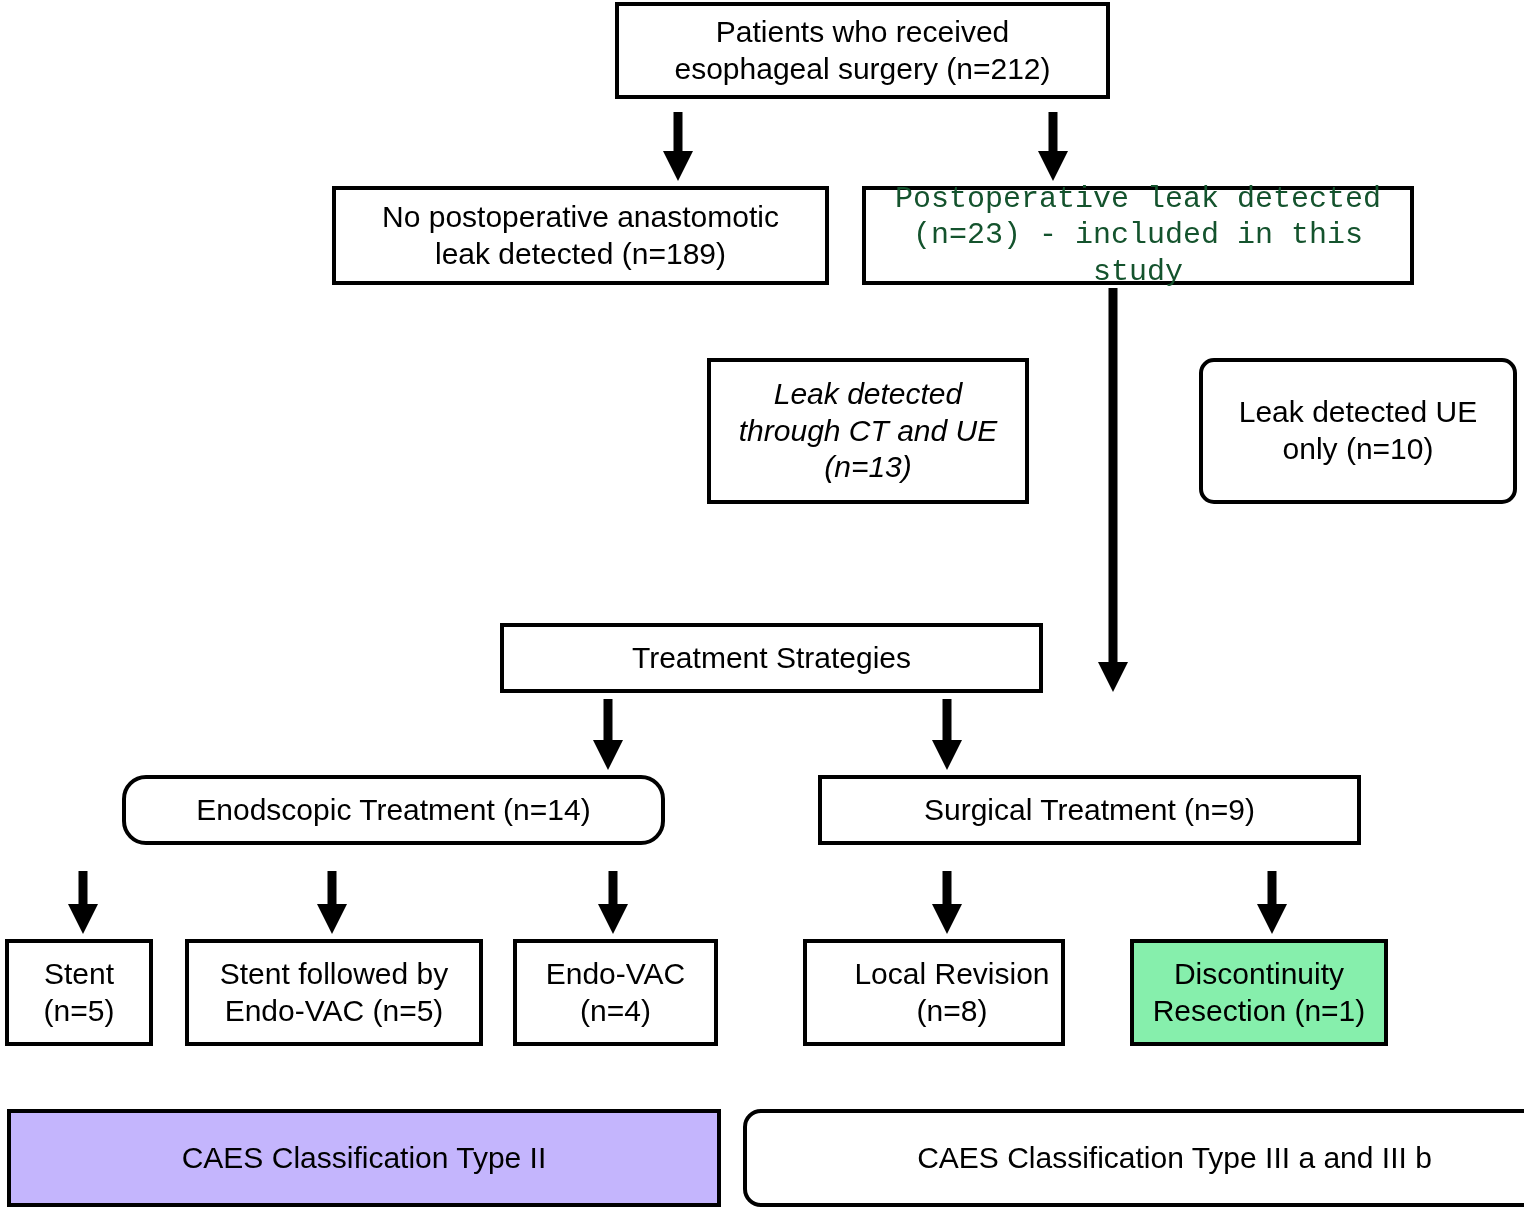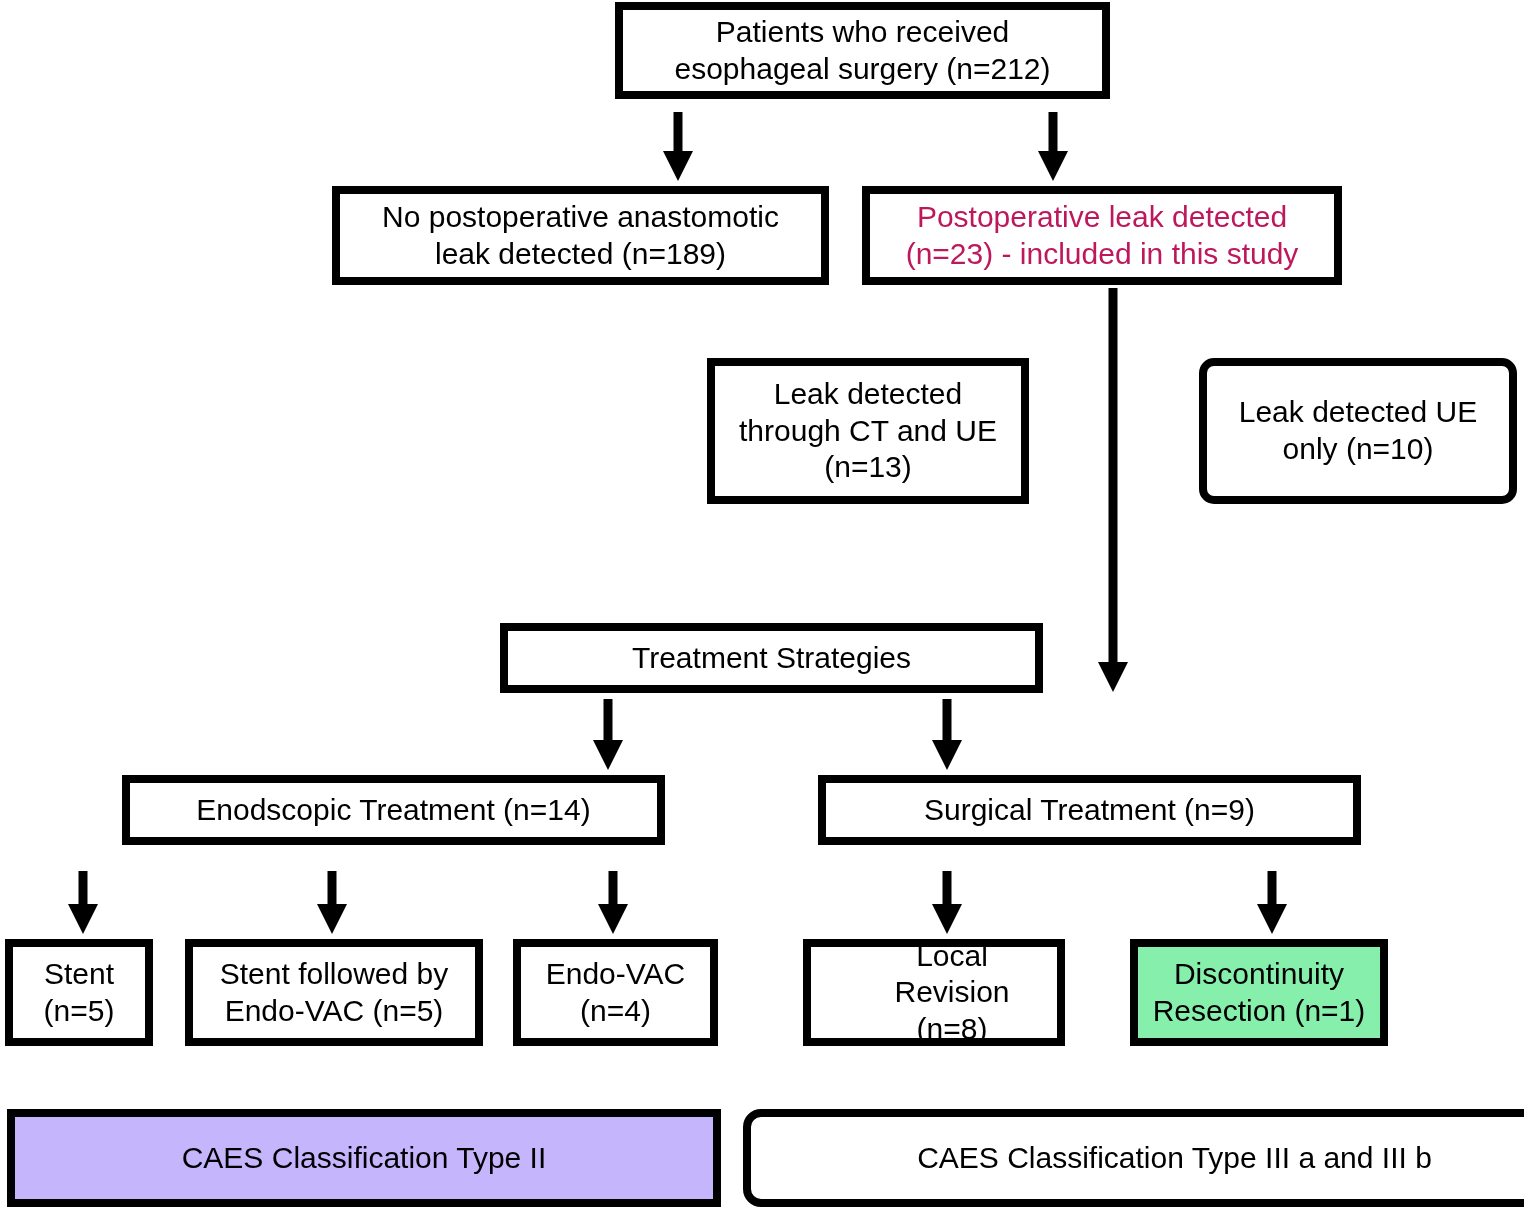--- a/index.html
+++ b/index.html
@@ -14,21 +14,21 @@
   #flowchart {
     position: relative;
     width: 1524px;
     height: 1215px;
     background: #ffffff;
     overflow: hidden;
   }
   .node {
     position: absolute;
     box-sizing: border-box;
-    border: 8px solid #22c55e;
+    border: 4px solid #22c55e;
     background: #ffffff;
     display: flex;
     align-items: center;
     justify-content: center;
     text-align: center;
     line-height: 1.22;
     font-size: 30px;
     color: #000000;
     padding: 2px 8px;
     white-space: pre-line;
@@ -105,41 +105,41 @@
   <div class="node" style="left: 615px; top: 2px; width: 495px; height: 97px; border-color: rgb(0, 0, 0); background: rgb(255, 255, 255); color: rgb(0, 0, 0);">
     <span class="node-text">Patients who received
 esophageal surgery (n=212)</span>
   </div>
 
   <div class="node" style="left: 332px; top: 186px; width: 497px; height: 99px; border-color: rgb(0, 0, 0); background: rgb(255, 255, 255); color: rgb(0, 0, 0);">
     <span class="node-text">No postoperative anastomotic
 leak detected (n=189)</span>
   </div>
 
-  <div class="node" style="left: 862px; top: 186px; width: 480px; height: 99px; border-color: rgb(0, 0, 0); background: rgb(255, 255, 255); color: #be185d;">
+  <div class="node" style="left: 862px; top: 186px; width: 552px; height: 99px; border-color: rgb(0, 0, 0); background: rgb(255, 255, 255); color: #14532d; font-family: Liberation Mono, monospace;">
     <span class="node-text">Postoperative leak detected
 (n=23) - included in this study</span>
   </div>
 
-  <div class="node" style="left: 707px; top: 358px; width: 322px; height: 146px; border-color: rgb(0, 0, 0); background: rgb(255, 255, 255); color: rgb(0, 0, 0);">
+  <div class="node" style="left: 707px; top: 358px; width: 322px; height: 146px; border-color: rgb(0, 0, 0); background: rgb(255, 255, 255); color: rgb(0, 0, 0); font-style: italic;">
     <span class="node-text">Leak detected
 through CT and UE
 (n=13)</span>
   </div>
 
   <div class="node" style="left: 1199px; top: 358px; width: 318px; height: 146px; border-color: rgb(0, 0, 0); background: rgb(255, 255, 255); color: rgb(0, 0, 0); border-radius: 15px;">
     <span class="node-text">Leak detected UE
 only (n=10)</span>
   </div>
 
   <div class="node" style="left: 500px; top: 623px; width: 543px; height: 70px; border-color: rgb(0, 0, 0); background: rgb(255, 255, 255); color: rgb(0, 0, 0);">
     <span class="node-text">Treatment Strategies</span>
   </div>
 
-  <div class="node" style="left: 122px; top: 775px; width: 543px; height: 70px; border-color: rgb(0, 0, 0); background: rgb(255, 255, 255); color: rgb(0, 0, 0);">
+  <div class="node" style="left: 122px; top: 775px; width: 543px; height: 70px; border-color: rgb(0, 0, 0); background: rgb(255, 255, 255); color: rgb(0, 0, 0); border-radius: 24px;">
     <span class="node-text">Enodscopic Treatment (n=14)</span>
   </div>
 
   <div class="node" style="left: 818px; top: 775px; width: 543px; height: 70px; border-color: rgb(0, 0, 0); background: rgb(255, 255, 255); color: rgb(0, 0, 0);">
     <span class="node-text">Surgical Treatment (n=9)</span>
   </div>
 
   <div class="node" style="left: 5px; top: 939px; width: 148px; height: 107px; border-color: rgb(0, 0, 0); background: rgb(255, 255, 255); color: rgb(0, 0, 0);">
     <span class="node-text">Stent
 (n=5)</span>

